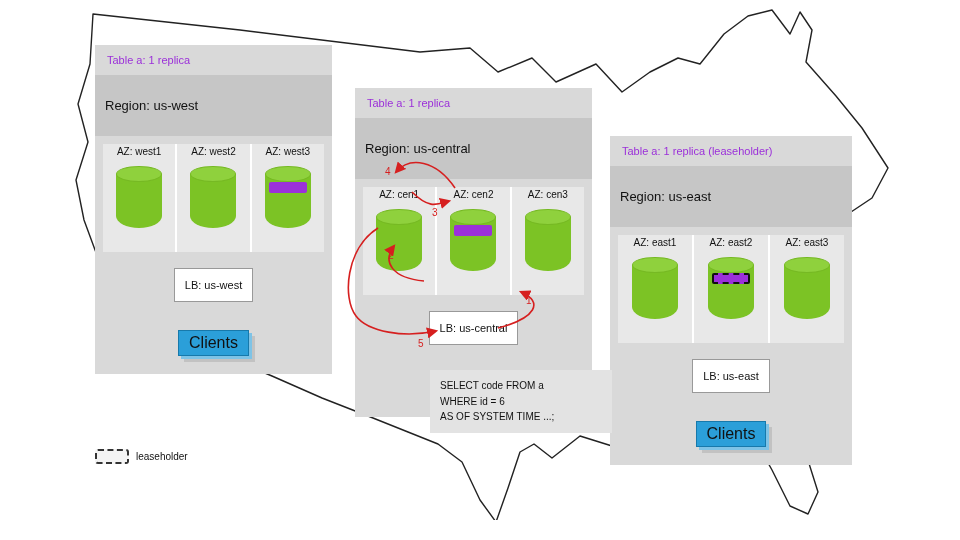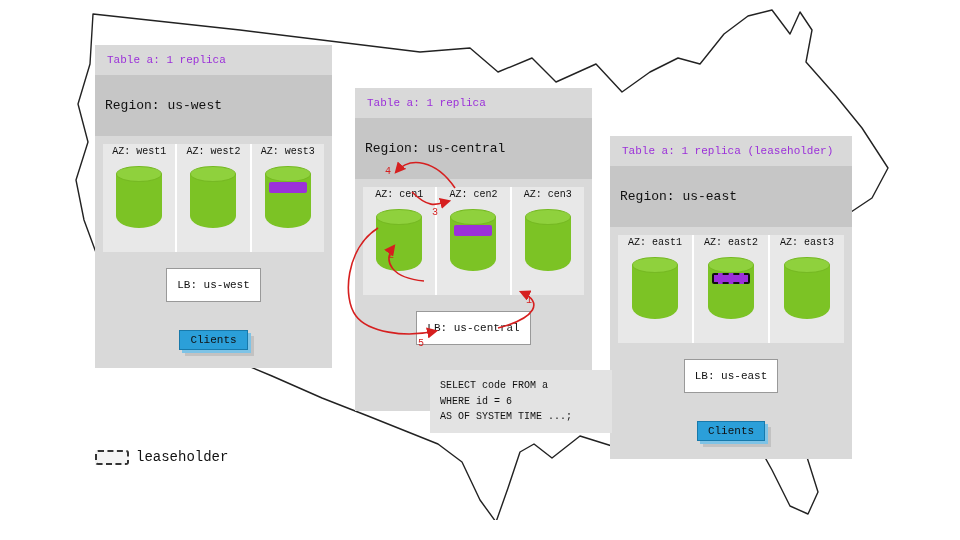--- a/index.html
+++ b/index.html
@@ -1,18 +1,18 @@
 <!DOCTYPE html>
 <html><head>
 <meta charset="utf-8">
 <style>
   html,body{margin:0;padding:0;background:#fff;}
   #stage{
     position:relative;width:960px;height:520px;overflow:hidden;background:#fff;
-    font-family:Liberation Mono, monospace;color:#111;
+    font-family:Liberation Sans, sans-serif;color:#111;
   }
   
   #map-svg,#arrow-svg{position:absolute;left:0;top:0;width:960px;height:540px;pointer-events:none;}
   
   .panel{position:absolute;background:#d9d9d9;padding-bottom:18px;}
   .panel-west{left:95px;top:45px;width:237px;}
   .panel-central{left:355px;top:88px;width:237px;}
   .panel-east{left:610px;top:136px;width:242px;}
   .table-label{padding:9px 12px;font-size:11px;color:#9b30d9;white-space:nowrap;}
   .region-band{background:#c6c6c6;font-size:13px;padding:23px 10px;}
@@ -25,31 +25,31 @@
             border-radius:0 0 50% 50% / 0 0 12px 12px;}
   .cyl-top{position:absolute;left:0;right:0;top:0;height:16px;background:#8fd13d;
            border-radius:50%;border:1px solid #76b923;box-sizing:border-box;}
   .replica-bar{position:absolute;left:4px;top:16px;width:38px;height:11px;background:#9b30d9;
                border-radius:2px;z-index:2;}
   .replica-bar.lease{border:2px dashed #111;box-sizing:border-box;}
   
   .lb{margin:16px auto 0;width:fit-content;background:#fff;border:1px solid #999;
       font-size:11px;padding:10px 10px;white-space:nowrap;}
   .clients{margin:28px auto 0;width:fit-content;background:#2b9fd9;border:1px solid #1779ab;
-           font-size:11px;padding:3px 10px;box-shadow:3px 3px 0 #7ec3e6,6px 6px 0 #c2c2c2;
+           font-size:16px;padding:3px 10px;box-shadow:3px 3px 0 #7ec3e6,6px 6px 0 #c2c2c2;
            cursor:pointer;white-space:nowrap;}
   
   .sql-box{position:absolute;left:430px;top:370px;width:162px;background:#e3e3e3;
            font-size:10px;line-height:1.55;padding:8px 10px;}
   .sql-box div{white-space:nowrap;}
   
   .legend{position:absolute;left:95px;top:449px;display:flex;align-items:center;gap:7px;}
   .legend-swatch{width:30px;height:11px;background:#f4f4f4;border:2px dashed #333;
                  border-radius:3px;}
-  .legend-text{font-size:14px;}
+  .legend-text{font-size:10px;}
   
   .stepnum{position:absolute;font-size:10px;color:#d61f1f;}
   #step-1{left:526px;top:295px;}
   #step-2{left:388px;top:250px;}
   #step-3{left:432px;top:207px;}
   #step-4{left:385px;top:166px;}
   #step-5{left:418px;top:338px;}
 </style>
 </head>
 <body>

